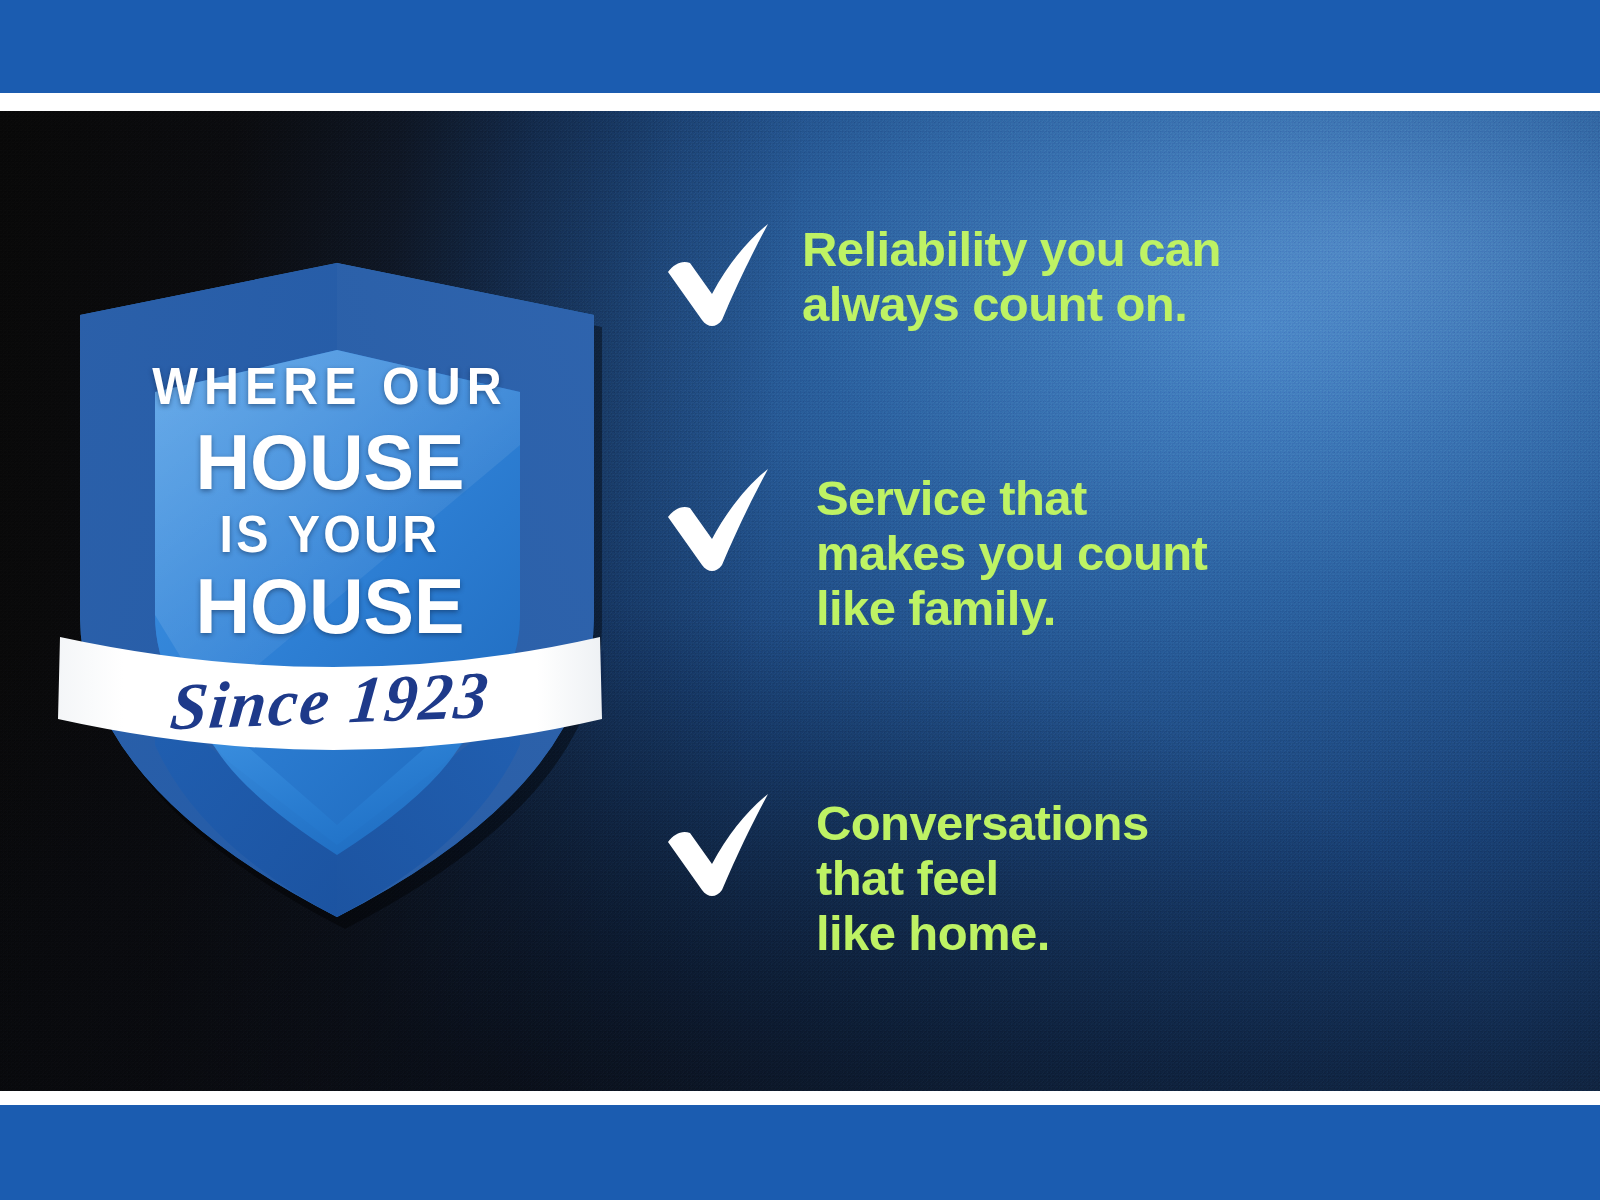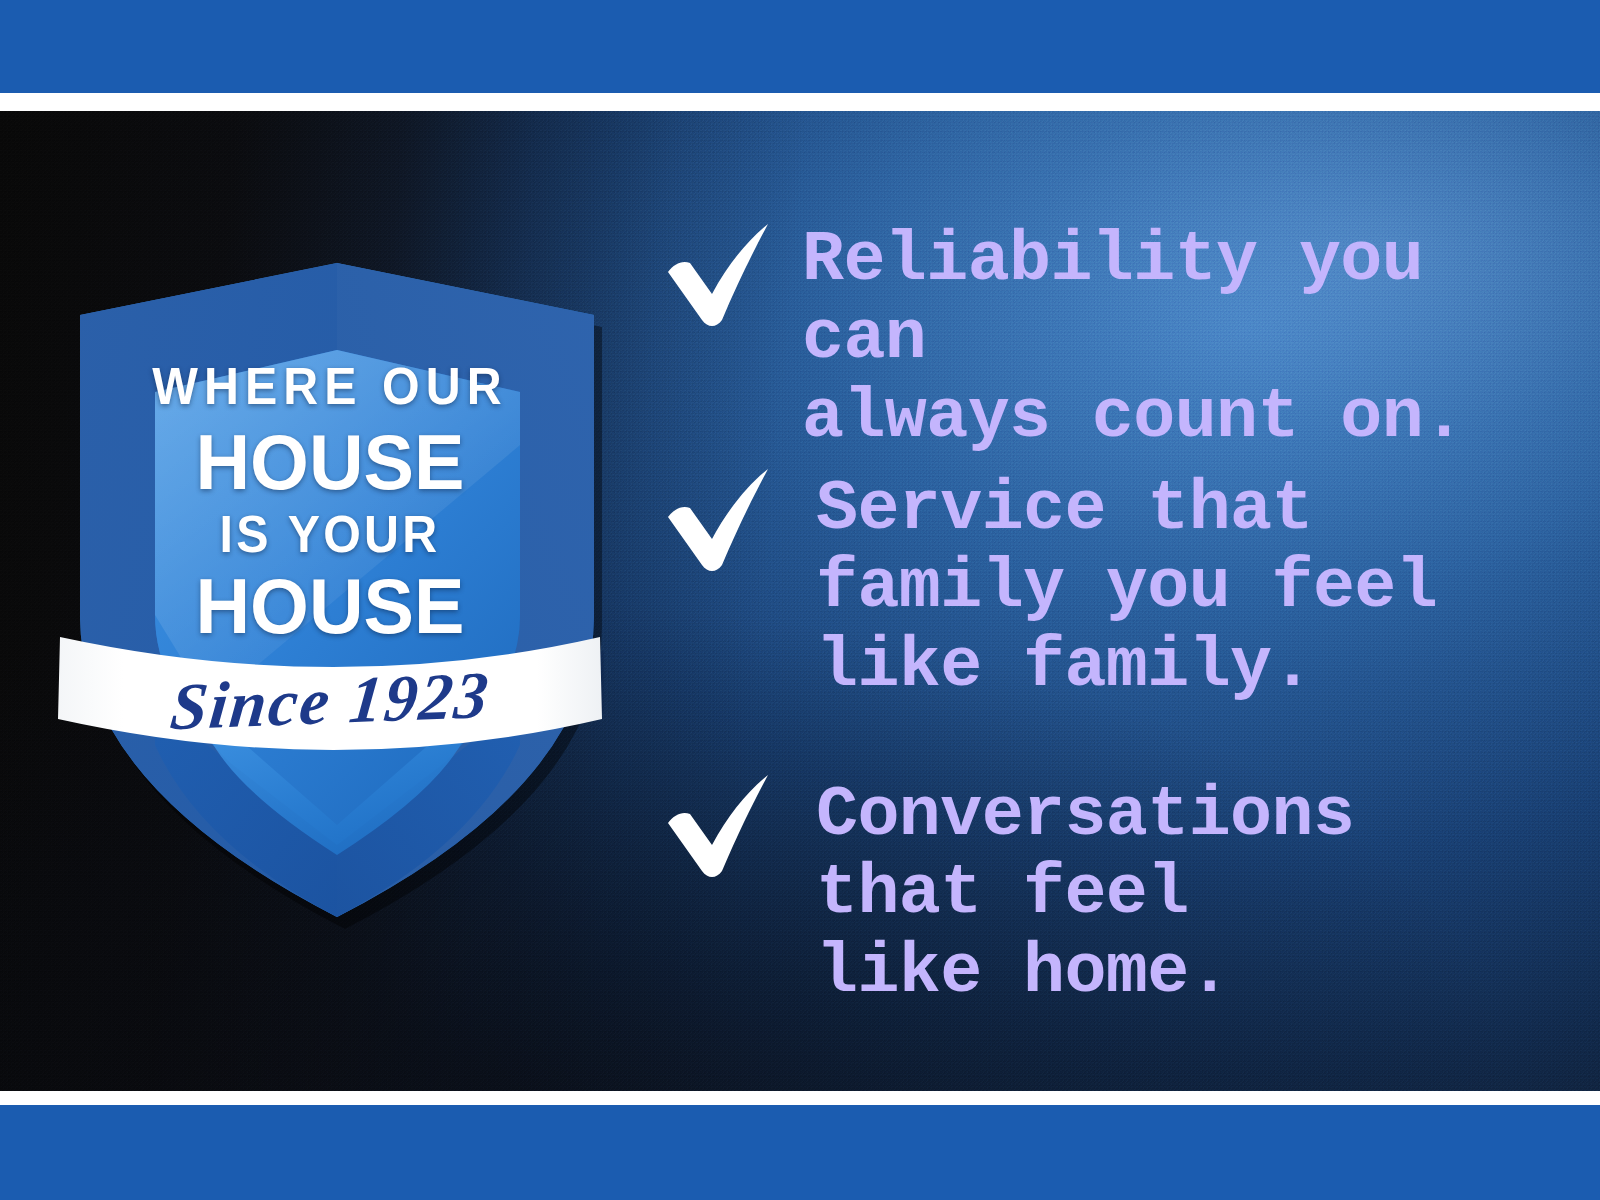--- a/index.html
+++ b/index.html
@@ -146,34 +146,34 @@
     position:absolute; left:660px; top:111px;
     width:880px; height:980px;
   }
   .benefit {
     position:absolute;
     display:flex;
     align-items:flex-start;
   }
   .b1 { left:0;   top:105px; }
   .b2 { left:0;   top:350px; }
-  .b3 { left:0;   top:656px; }
+  .b3 { left:0;   top:675px; }
 
   .check {
     flex:0 0 auto;
     width:128px;
     margin-right:14px;
   }
   .check svg { display:block; width:118px; height:118px; overflow:visible; }
 
   .btext {
-    color:#c4b5fd;
-    font-family:Liberation Mono, monospace;
+    color:#bef264;
+    font-family:Liberation Sans, sans-serif;
     font-weight:bold;
-    font-size:70px;
+    font-size:49px;
     line-height:1.12;
     letter-spacing:-0.6px;
     white-space:pre-line;
     padding-top:6px;
   }
   .b2 .check { margin-right:28px; }
   .b3 .check { margin-right:28px; }
   .b2 .btext, .b3 .btext { padding-top:10px; }
 </style>
 </head>
@@ -283,21 +283,21 @@
 always count on.</div>
     </div>
 
     <div class="benefit b2">
       <span class="check">
         <svg viewBox="0 0 118 118" aria-hidden="true">
           <path d="M8 56 C14 48 22 44 30 47 L52 78 C68 48 88 24 108 8 C96 30 78 66 62 104 C56 112 48 112 42 104 Z" fill="#ffffff"></path>
         </svg>
       </span>
       <div class="btext">Service that
-family you feel
+makes you count
 like family.</div>
     </div>
 
     <div class="benefit b3">
       <span class="check">
         <svg viewBox="0 0 118 118" aria-hidden="true">
           <path d="M8 56 C14 48 22 44 30 47 L52 78 C68 48 88 24 108 8 C96 30 78 66 62 104 C56 112 48 112 42 104 Z" fill="#ffffff"></path>
         </svg>
       </span>
       <div class="btext">Conversations

